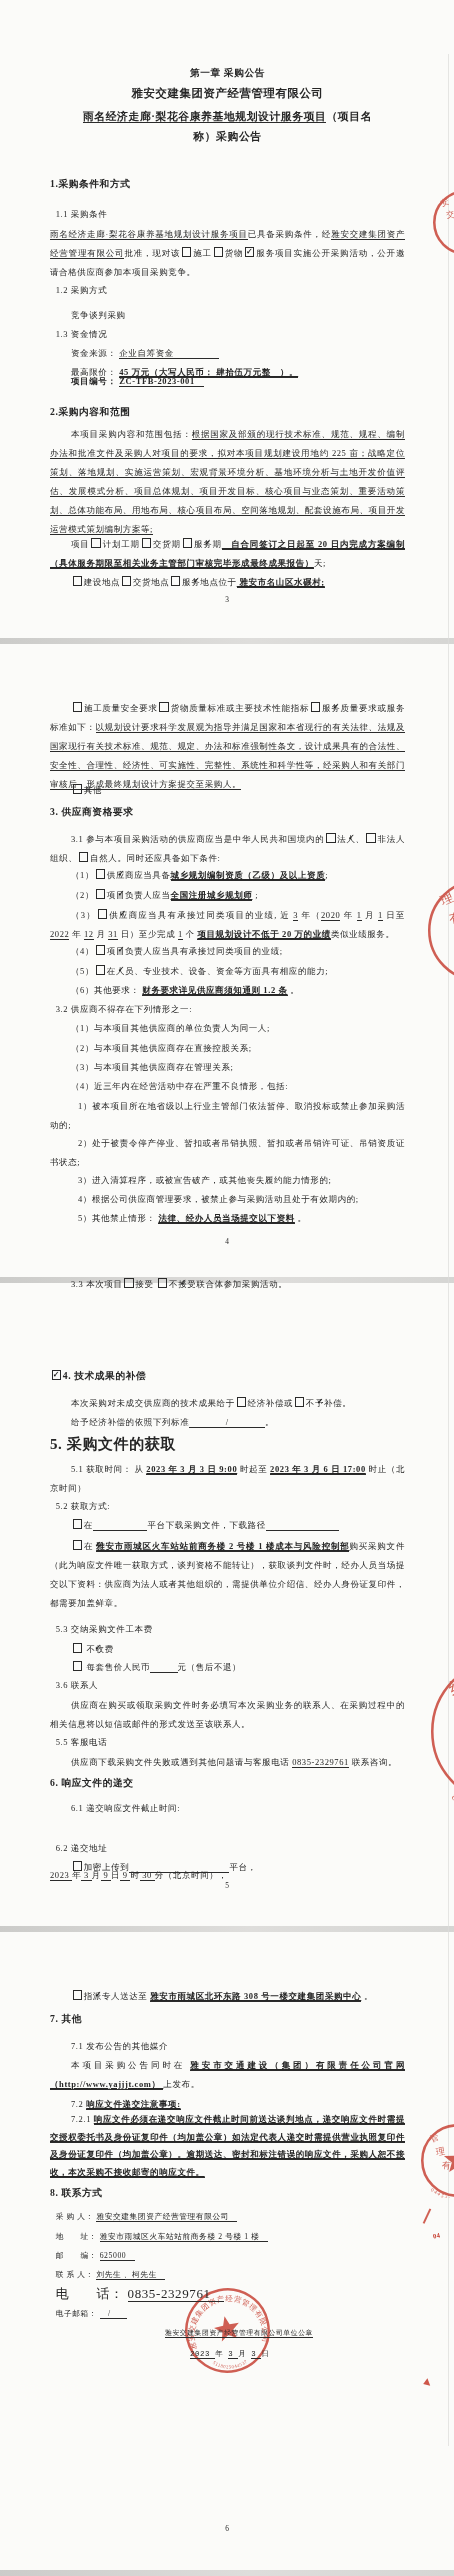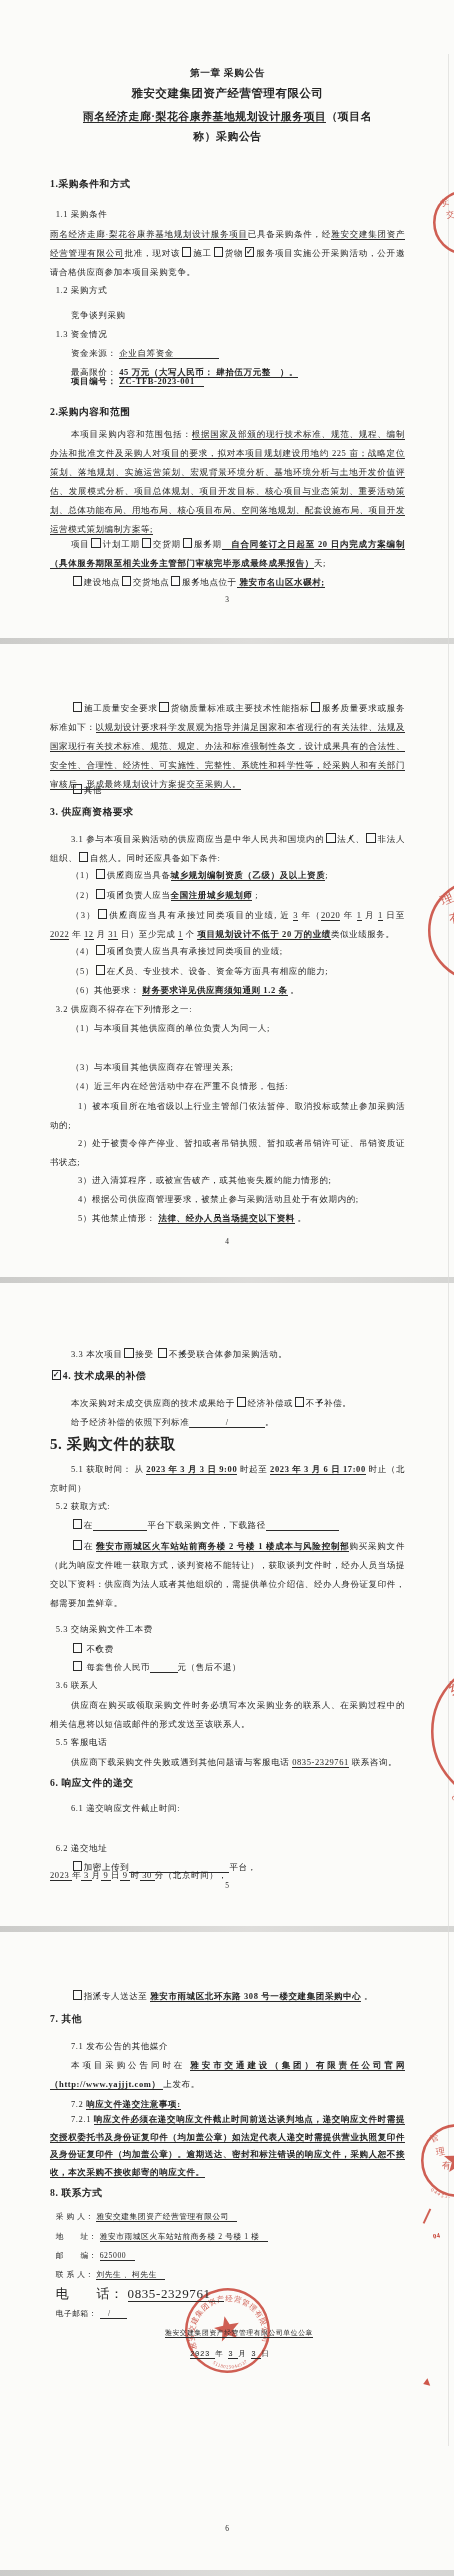--- a/index.html
+++ b/index.html
@@ -11,21 +11,21 @@
   }
   #doc{position:absolute;inset:0;}
   .block{
     position:absolute;left:50px;width:355px;
     font-size:8.5px;line-height:19px;letter-spacing:0.6px;
     text-align:justify;
   }
   .block.center{left:0;width:455px;text-align:center;}
   .block.free{width:auto;text-align:left;font-family:Liberation Mono, monospace;}
   .u{border-bottom:0.6px solid #2b2b2b;}
-  .ub{border-bottom:0.6px solid #2b2b2b;font-weight:bold;}
+  .ub{border-bottom:0.6px solid #2b2b2b;font-weight:bold;text-decoration:underline;}
   .cb{
     display:inline-block;width:7.4px;height:7.4px;
     border:0.9px solid #2a2a2a;vertical-align:-0.6px;
     margin:0 1.7px;position:relative;background:transparent;
   }
   .cb.on::after{
     content:"✓";position:absolute;left:0px;top:-6.3px;
     font-size:8px;font-weight:bold;color:#1e1e1e;letter-spacing:0;
   }
   .band{
@@ -107,29 +107,30 @@
     <div class="block" style="top: 802px; font-size: 9.7px; font-weight: bold;"><span>3. 供应商资格要求</span></div>
     <div class="block" style="top: 830px; text-indent: 21px;"><span>3.1 参与本项目采购活动的供应商应当是中华人民共和国境内的</span><span class="cb on"></span><span>法人、</span><span class="cb"></span><span>非法人组织、</span><span class="cb"></span><span>自然人。同时还应具备如下条件:</span></div>
     <div class="block" style="top: 866px; text-indent: 21px;"><span>（1）</span><span class="cb on"></span><span>供应商应当具备</span><span class="ub">城乡规划编制资质（乙级）及以上资质</span><span>;</span></div>
     <div class="block" style="top: 886px; text-indent: 21px;"><span>（2）</span><span class="cb on"></span><span>项目负责人应当</span><span class="ub">全国注册城乡规划师</span><span> ;</span></div>
     <div class="block" style="top: 906px; text-indent: 21px;"><span>（3）</span><span class="cb on"></span><span>供应商应当具有承接过同类项目的业绩, 近 </span><span class="u">3</span><span> 年（</span><span class="u">2020</span><span> 年 </span><span class="u">1</span><span> 月 </span><span class="u">1</span><span> 日至 </span><span class="u">2022</span><span> 年 </span><span class="u">12</span><span> 月 </span><span class="u">31</span><span> 日）至少完成 </span><span class="u">1</span><span> 个 </span><span class="ub">项目规划设计不低于 20 万的业绩</span><span>类似业绩服务。</span></div>
     <div class="block" style="top: 942px; text-indent: 21px;"><span>（4）</span><span class="cb on"></span><span>项目负责人应当具有承接过同类项目的业绩;</span></div>
     <div class="block" style="top: 962px; text-indent: 21px;"><span>（5）</span><span class="cb on"></span><span>在人员、专业技术、设备、资金等方面具有相应的能力;</span></div>
     <div class="block" style="top: 981px; text-indent: 21px;"><span>（6）其他要求： </span><span class="ub">财务要求详见供应商须知通则 1.2 条</span><span> 。</span></div>
     <div class="block" style="top: 1000px; text-indent: 5.7px;"><span>3.2 供应商不得存在下列情形之一:</span></div>
     <div class="block" style="top: 1019px; text-indent: 21px;"><span>（1）与本项目其他供应商的单位负责人为同一人;</span></div>
+    <div class="block" style="top: 1039px; text-indent: 21px;"><span>（2）与本项目其他供应商存在直接控股关系;</span></div>
     <div class="block" style="top: 1058px; text-indent: 21px;"><span>（3）与本项目其他供应商存在管理关系;</span></div>
     <div class="block" style="top: 1077px; text-indent: 21px;"><span>（4）近三年内在经营活动中存在严重不良情形，包括:</span></div>
     <div class="block" style="top: 1097px; text-indent: 28px;"><span>1）被本项目所在地省级以上行业主管部门依法暂停、取消投标或禁止参加采购活动的;</span></div>
     <div class="block" style="top: 1134px; text-indent: 28px;"><span>2）处于被责令停产停业、暂扣或者吊销执照、暂扣或者吊销许可证、吊销资质证书状态;</span></div>
     <div class="block" style="top: 1171px; text-indent: 28px;"><span>3）进入清算程序，或被宣告破产，或其他丧失履约能力情形的;</span></div>
     <div class="block" style="top: 1190px; text-indent: 28px;"><span>4）根据公司供应商管理要求，被禁止参与采购活动且处于有效期内的;</span></div>
     <div class="block" style="top: 1209px; text-indent: 28px;"><span>5）其他禁止情形： </span><span class="ub">法律、经办人员当场提交以下资料</span><span> 。</span></div>
     <div class="block center" style="top: 1232px; font-size: 7.4px;"><span>4</span></div>
-    <div class="block" style="top: 1345px; text-indent: 21px;"><span>3.3 本次项目</span><span class="cb"></span><span>接受 </span><span class="cb on"></span><span>不接受联合体参加采购活动。</span></div>
+    <div class="block" style="top: 1275px; text-indent: 21px;"><span>3.3 本次项目</span><span class="cb"></span><span>接受 </span><span class="cb on"></span><span>不接受联合体参加采购活动。</span></div>
     <div class="block" style="top: 1366px; font-size: 9.7px; font-weight: bold;"><span class="cb on"></span><span>4. 技术成果的补偿</span></div>
     <div class="block" style="top: 1394px; text-indent: 21px;"><span>本次采购对未成交供应商的技术成果给于</span><span class="cb"></span><span>经济补偿或</span><span class="cb on"></span><span>不予补偿。</span></div>
     <div class="block" style="top: 1413px; text-indent: 21px;"><span>给予经济补偿的依照下列标准</span><span class="u">　　　　/　　　　</span><span>。</span></div>
     <div class="block" style="top: 1435px; font-size: 15px; font-weight: bold;"><span>5. 采购文件的获取</span></div>
     <div class="block" style="top: 1460px; text-indent: 21px;"><span>5.1 获取时间： 从 </span><span class="ub">2023 年 3 月 3 日 9:00</span><span> 时起至 </span><span class="ub">2023 年 3 月 6 日 17:00</span><span> 时止（北京时间）</span></div>
     <div class="block" style="top: 1497px; text-indent: 5.7px;"><span>5.2 获取方式:</span></div>
     <div class="block" style="top: 1516px; text-indent: 21px;"><span class="cb"></span><span>在</span><span class="u">　　　　　　</span><span>平台下载采购文件，下载路径</span><span class="u">　　　　　　　　</span></div>
     <div class="block" style="top: 1537px; text-indent: 21px;"><span class="cb on"></span><span>在 </span><span class="ub">雅安市雨城区火车站站前商务楼 2 号楼 1 楼成本与风险控制部</span><span>购买采购文件（此为响应文件唯一获取方式，谈判资格不能转让），获取谈判文件时，经办人员当场提交以下资料：供应商为法人或者其他组织的，需提供单位介绍信、经办人身份证复印件，都需要加盖鲜章。</span></div>
     <div class="block" style="top: 1620px; text-indent: 5.7px;"><span>5.3 交纳采购文件工本费</span></div>
     <div class="block" style="top: 1640px; text-indent: 21px;"><span class="cb on"></span><span> 不收费</span></div>

